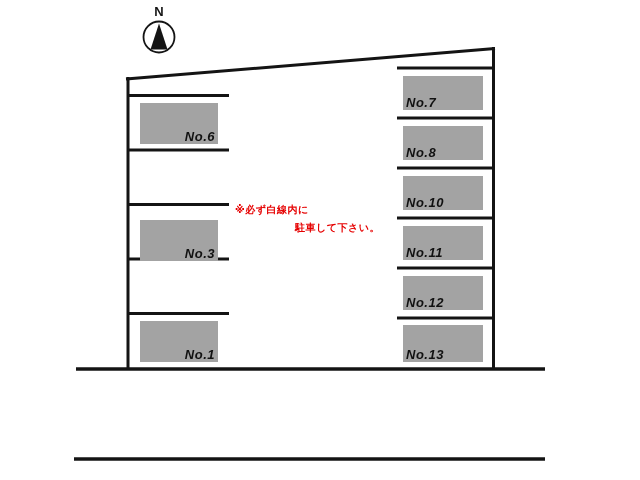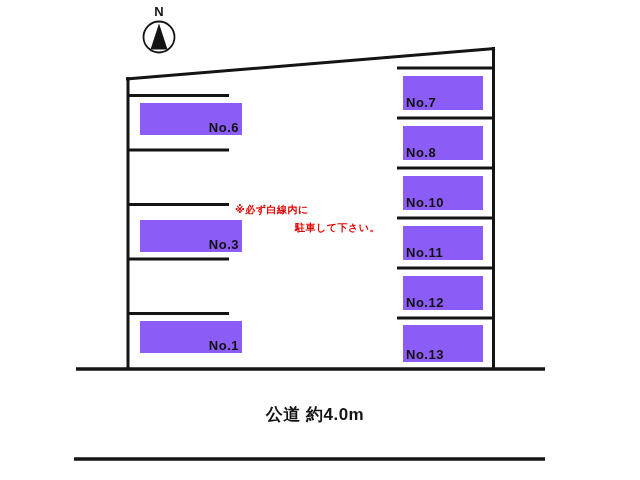--- a/index.html
+++ b/index.html
@@ -32,23 +32,24 @@
   }
   .north-label {
     font-size: 13px;
     font-weight: bold;
     color: #141414;
     line-height: 15px;
   }
   
   .spot {
     position: absolute;
-    background: #8b5cf6;
+    background: #a3a3a3;
+    font-style: italic;
   }
-  .spot-l { left: 140px; width: 78px; height: 32px; padding-left: 24px; }
+  .spot-l { left: 140px; width: 78px; height: 41px; }
   .spot-r { left: 403px; width: 80px; height: 34px; }
   .spot .lbl {
     position: absolute;
     bottom: 0px;
     font-size: 13px;
     font-weight: bold;
     color: #111111;
     letter-spacing: 0.5px;
     white-space: nowrap;
   }
@@ -144,15 +145,14 @@
   </div>
   <div class="spot spot-r" style="top:325px;height:37px">
     <span class="lbl">No.13</span>
   </div>
 
   <div class="notice">
     <div class="line1">※必ず白線内に</div>
     <div class="line2">駐車して下さい。</div>
   </div>
 
-  <div class="road-label">公道 約4.0m</div>
 
 </div>
 
 </body></html>

